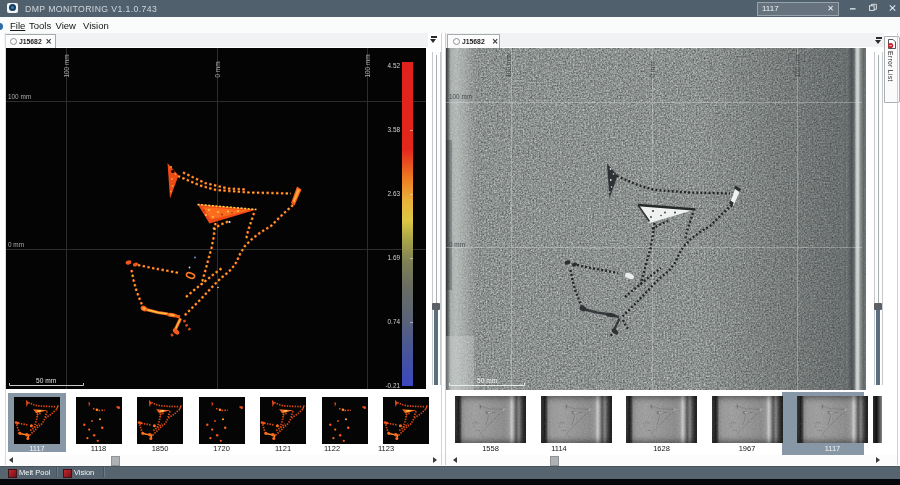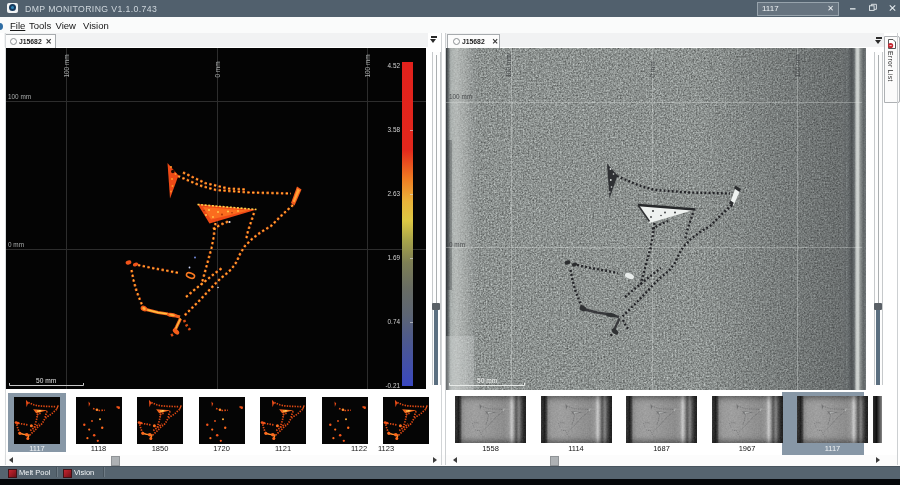--- a/index.html
+++ b/index.html
@@ -444,21 +444,21 @@
       <use href="#sp"></use>
     </svg></div>
   <div class="abs thlabel" style="left:198.5px;color:#161616;">1720</div>
   <div class="abs lthumb" style="left:260px;"><svg width="46" height="47">
       <use href="#tp"></use>
     </svg></div>
   <div class="abs thlabel" style="left:260px;color:#161616;">1121</div>
   <div class="abs lthumb" style="left:321.5px;"><svg width="46" height="47">
       <use href="#sp"></use>
     </svg></div>
-  <div class="abs thlabel" style="left:336px;color:#161616;">1122</div>
+  <div class="abs thlabel" style="left:309px;color:#161616;">1122</div>
   <div class="abs lthumb" style="left:383px;"><svg width="46" height="47">
       <use href="#tp"></use>
     </svg></div>
   <div class="abs thlabel" style="left:363px;color:#161616;">1123</div>
   <div class="abs rthumb" style="left:455px;background:linear-gradient(to right,#2a2a2a 0%,#090909 5%,#3a3a3a 8%,#8a8a8a 10%,#9c9c9c 15%,#a2a2a2 28%,#9a9a9a 45%,#929292 58%,#8c8c8c 70%,#9a9a9a 76%,#d8d8d8 80%,#9a9a9a 83%,#4a4a4a 86%,#828282 90%,#484848 93%,#121212 97%,#0c0c0c 100%);box-shadow:inset 0 5px 6px -3px rgba(0,0,0,.55), inset 0 -5px 6px -3px rgba(0,0,0,.55);">
     <svg style="position:absolute;left:0;top:0;opacity:.18;mix-blend-mode:luminosity" width="71" height="47">
       <rect width="71" height="47" filter="url(#grain)"></rect>
     </svg>
     <svg style="position:absolute;left:12px;top:6px;opacity:.45" width="42" height="36" viewBox="0 0 46 47">
       <use href="#rp"></use>
@@ -466,30 +466,30 @@
   </div>
   <div class="abs thlabel" style="left:467.5px;color:#161616;">1558</div>
   <div class="abs rthumb" style="left:540.5px;background:linear-gradient(to right,#2a2a2a 0%,#090909 5%,#3a3a3a 8%,#8a8a8a 10%,#9c9c9c 15%,#a2a2a2 28%,#9a9a9a 45%,#929292 58%,#8c8c8c 70%,#9a9a9a 76%,#d8d8d8 80%,#9a9a9a 83%,#4a4a4a 86%,#828282 90%,#484848 93%,#121212 97%,#0c0c0c 100%);box-shadow:inset 0 5px 6px -3px rgba(0,0,0,.55), inset 0 -5px 6px -3px rgba(0,0,0,.55);">
     <svg style="position:absolute;left:0;top:0;opacity:.18;mix-blend-mode:luminosity" width="71" height="47">
       <rect width="71" height="47" filter="url(#grain)"></rect>
     </svg>
     <svg style="position:absolute;left:12px;top:6px;opacity:.45" width="42" height="36" viewBox="0 0 46 47">
       <use href="#rp"></use>
     </svg>
   </div>
-  <div class="abs thlabel" style="left:553.0px;color:#161616;">1114</div>
+  <div class="abs thlabel" style="left:536px;color:#161616;">1114</div>
   <div class="abs rthumb" style="left:626px;background:linear-gradient(to right,#2a2a2a 0%,#090909 5%,#3a3a3a 8%,#8a8a8a 10%,#9c9c9c 15%,#a2a2a2 28%,#9a9a9a 45%,#929292 58%,#8c8c8c 70%,#9a9a9a 76%,#d8d8d8 80%,#9a9a9a 83%,#4a4a4a 86%,#828282 90%,#484848 93%,#121212 97%,#0c0c0c 100%);box-shadow:inset 0 5px 6px -3px rgba(0,0,0,.55), inset 0 -5px 6px -3px rgba(0,0,0,.55);">
     <svg style="position:absolute;left:0;top:0;opacity:.18;mix-blend-mode:luminosity" width="71" height="47">
       <rect width="71" height="47" filter="url(#grain)"></rect>
     </svg>
     <svg style="position:absolute;left:12px;top:6px;opacity:.45" width="42" height="36" viewBox="0 0 46 47">
       <use href="#rp"></use>
     </svg>
   </div>
-  <div class="abs thlabel" style="left:638.5px;color:#161616;">1687</div>
+  <div class="abs thlabel" style="left:638.5px;color:#161616;">1628</div>
   <div class="abs rthumb" style="left:711.5px;background:linear-gradient(to right,#2a2a2a 0%,#090909 5%,#3a3a3a 8%,#8a8a8a 10%,#9c9c9c 15%,#a2a2a2 28%,#9a9a9a 45%,#929292 58%,#8c8c8c 70%,#9a9a9a 76%,#d8d8d8 80%,#9a9a9a 83%,#4a4a4a 86%,#828282 90%,#484848 93%,#121212 97%,#0c0c0c 100%);box-shadow:inset 0 5px 6px -3px rgba(0,0,0,.55), inset 0 -5px 6px -3px rgba(0,0,0,.55);">
     <svg style="position:absolute;left:0;top:0;opacity:.18;mix-blend-mode:luminosity" width="71" height="47">
       <rect width="71" height="47" filter="url(#grain)"></rect>
     </svg>
     <svg style="position:absolute;left:12px;top:6px;opacity:.45" width="42" height="36" viewBox="0 0 46 47">
       <use href="#rp"></use>
     </svg>
   </div>
   <div class="abs thlabel" style="left:724.0px;color:#161616;">1967</div>
   <div class="abs rthumb" style="left:797px;background:linear-gradient(to right,#2a2a2a 0%,#090909 5%,#3a3a3a 8%,#8a8a8a 10%,#9c9c9c 15%,#a2a2a2 28%,#9a9a9a 45%,#929292 58%,#8c8c8c 70%,#9a9a9a 76%,#d8d8d8 80%,#9a9a9a 83%,#4a4a4a 86%,#828282 90%,#484848 93%,#121212 97%,#0c0c0c 100%);box-shadow:inset 0 5px 6px -3px rgba(0,0,0,.55), inset 0 -5px 6px -3px rgba(0,0,0,.55);">

